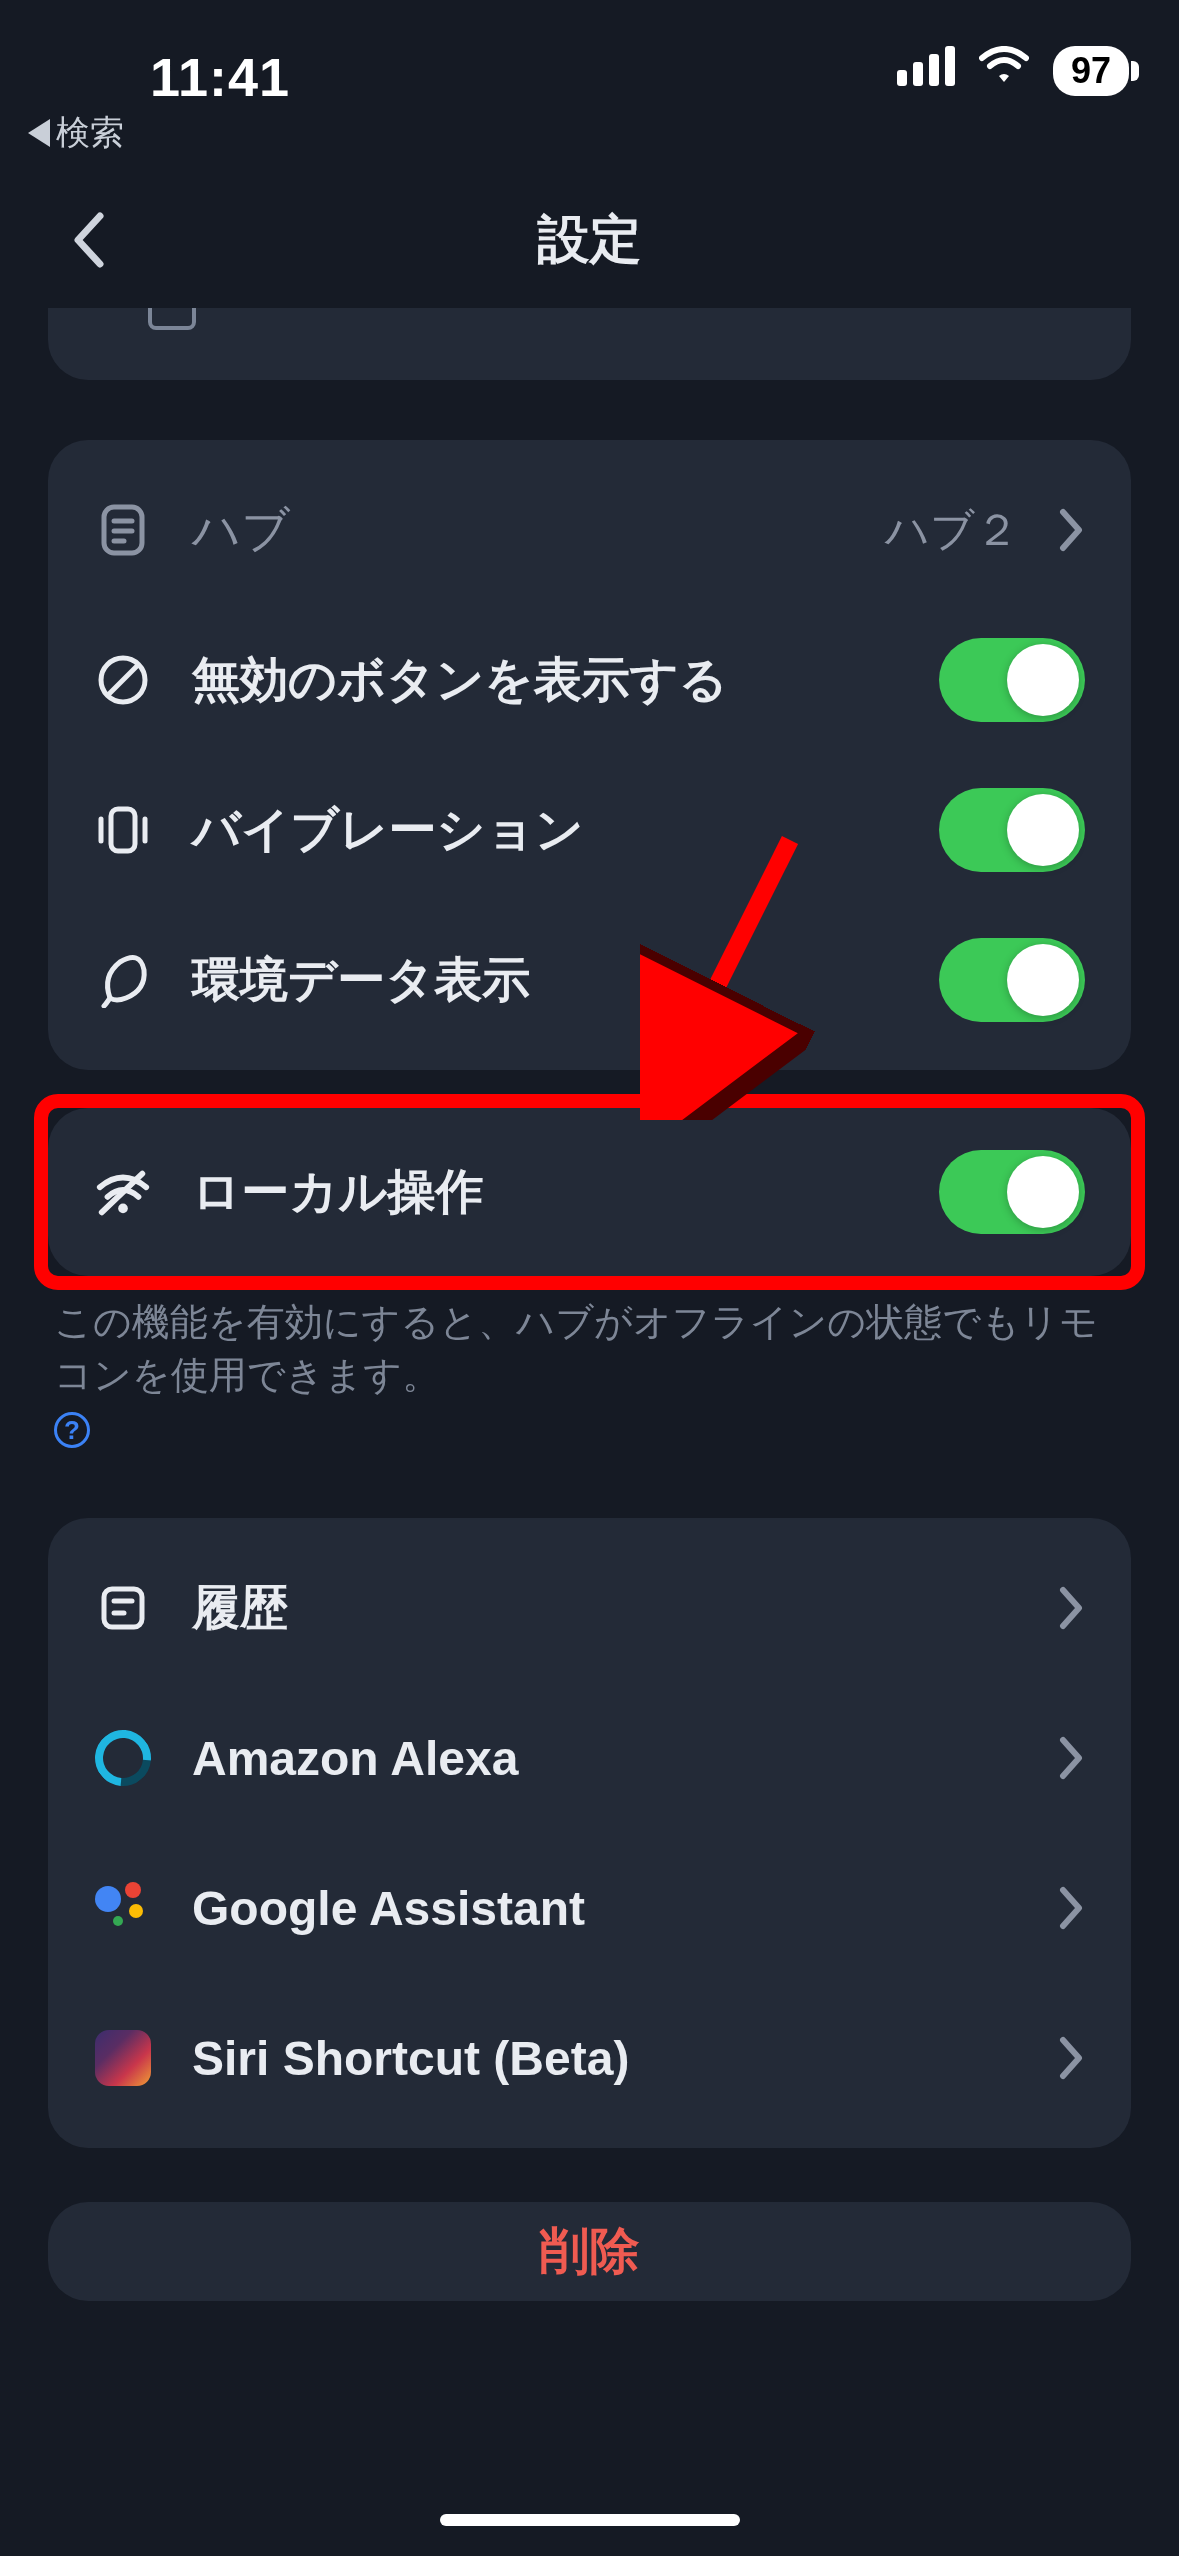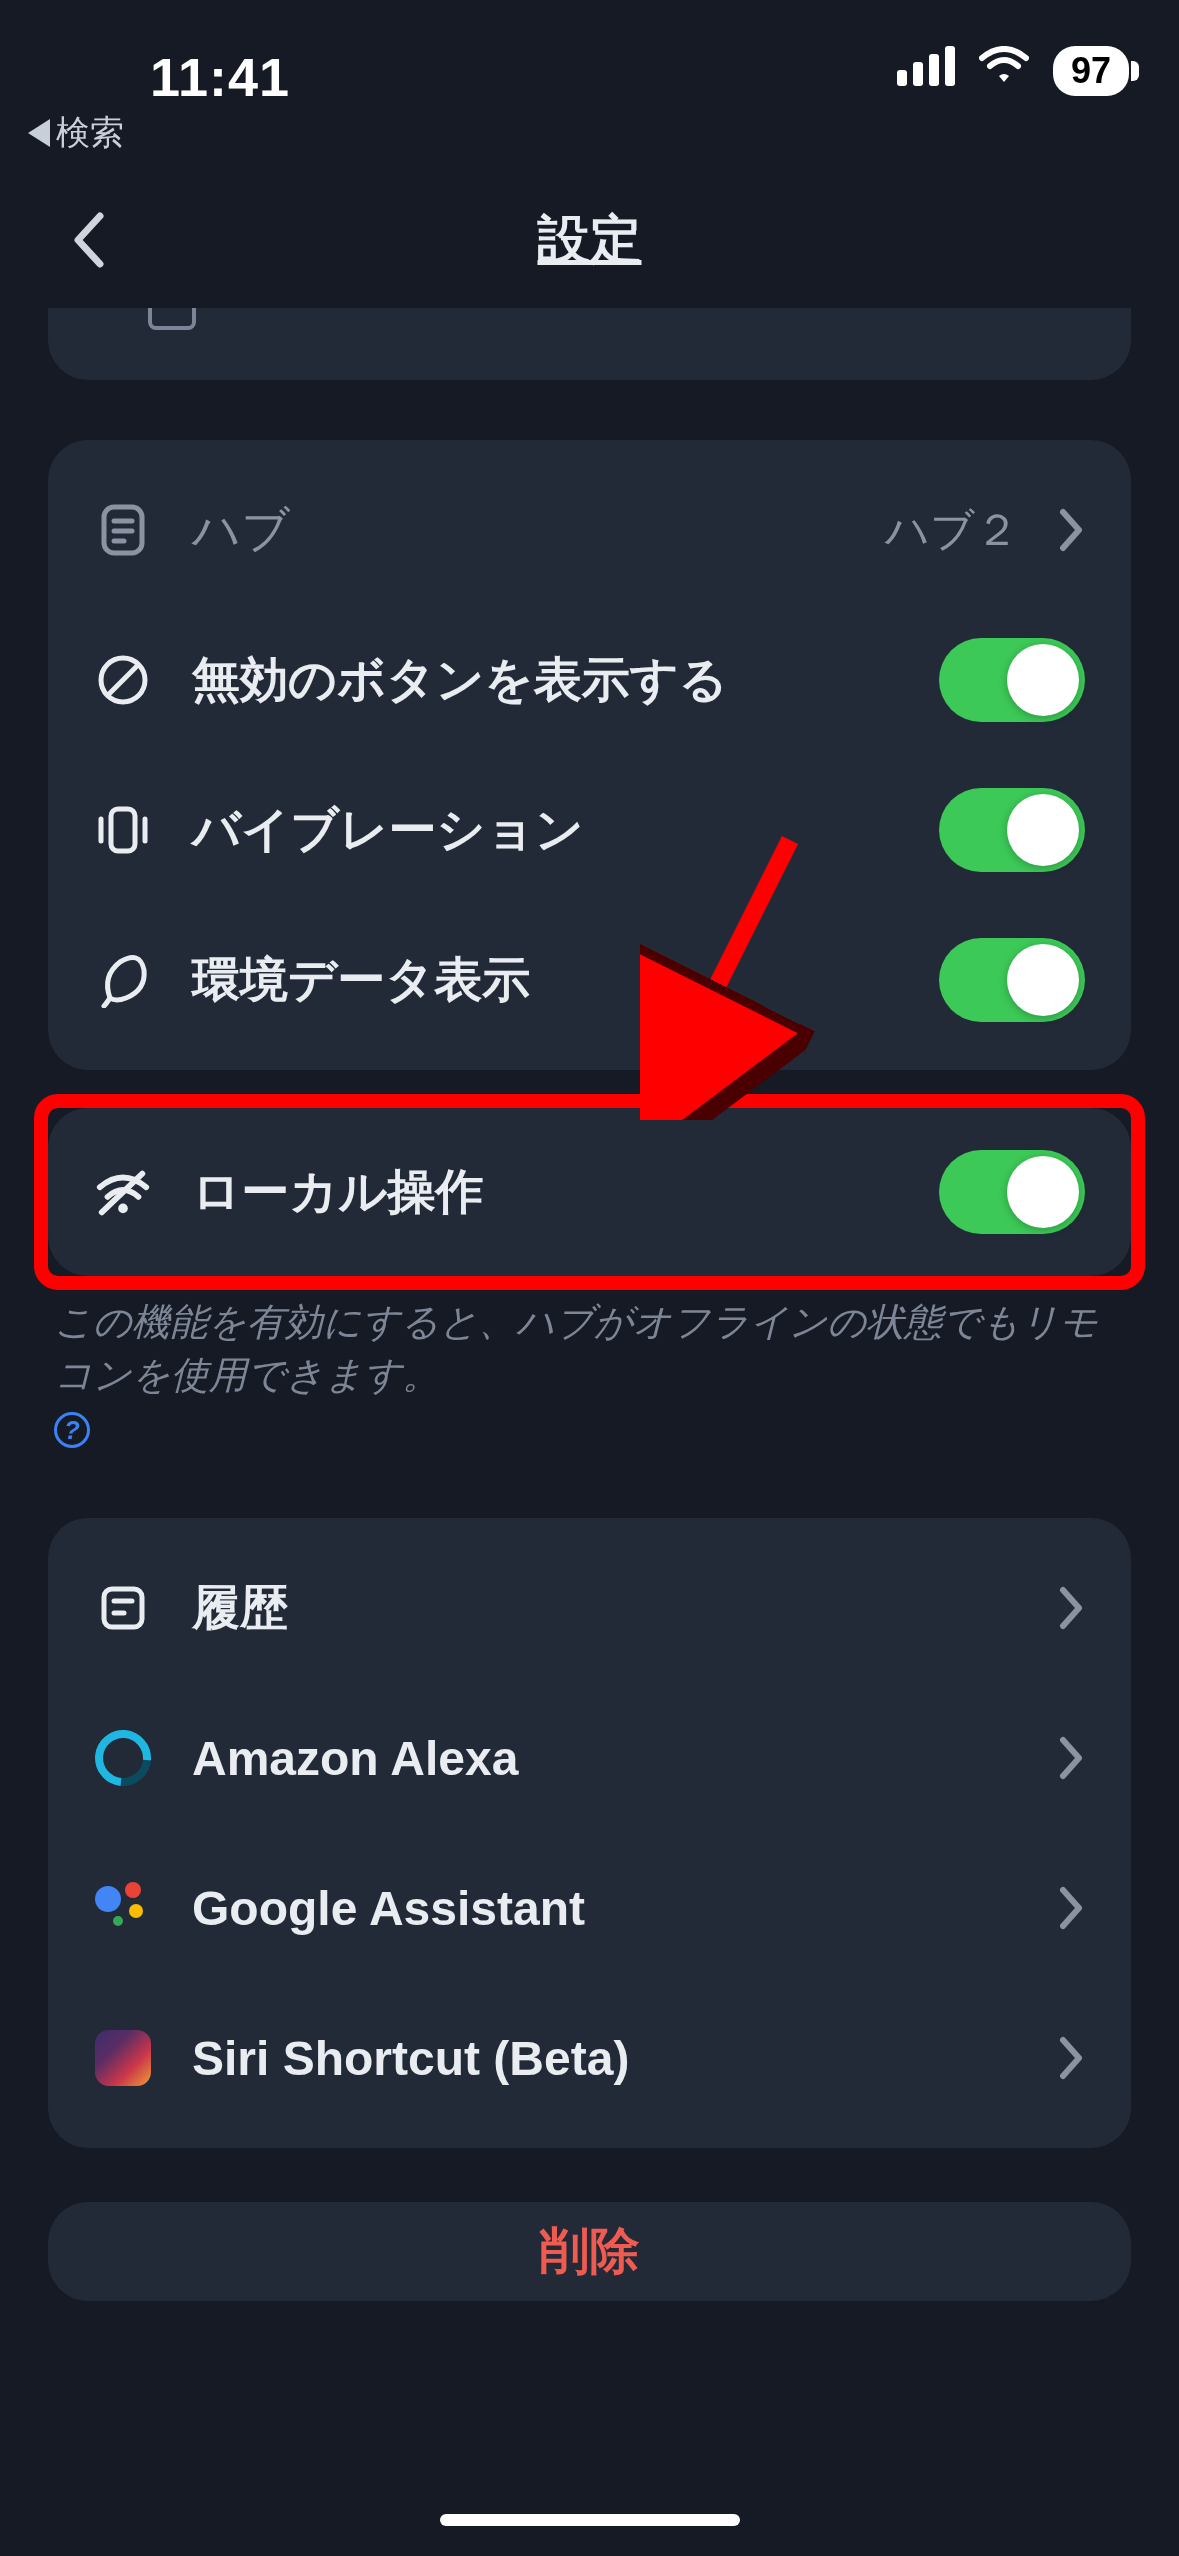--- a/index.html
+++ b/index.html
@@ -99,21 +99,20 @@
     position: absolute;
     left: 70px;
     top: 50%;
     transform: translateY(-50%);
   }
   .nav-back svg { display:block; }
   .nav-title {
     font-size: 52px;
     font-weight: 600;
     color: #e9ecf1;
-    text-decoration: underline;
   }
 
   
   .content {
     padding: 8px 48px;
   }
   .card-stub {
     height: 72px;
     background: #232a37;
     border-radius: 0 0 40px 40px;
@@ -206,21 +205,20 @@
   .footnote {
     margin-top: 20px;
     padding: 0 6px;
     font-size: 38px;
     line-height: 1.4;
     color: #7d8696;
     display: flex;
     flex-wrap: wrap;
     align-items: center;
     gap: 10px;
-    font-style: italic;
   }
   .help-badge {
     display:inline-flex;
     align-items:center;
     justify-content:center;
     width:36px;height:36px;
     border:3px solid #3b82f6;
     border-radius:50%;
     color:#3b82f6;
     font-size:26px;

